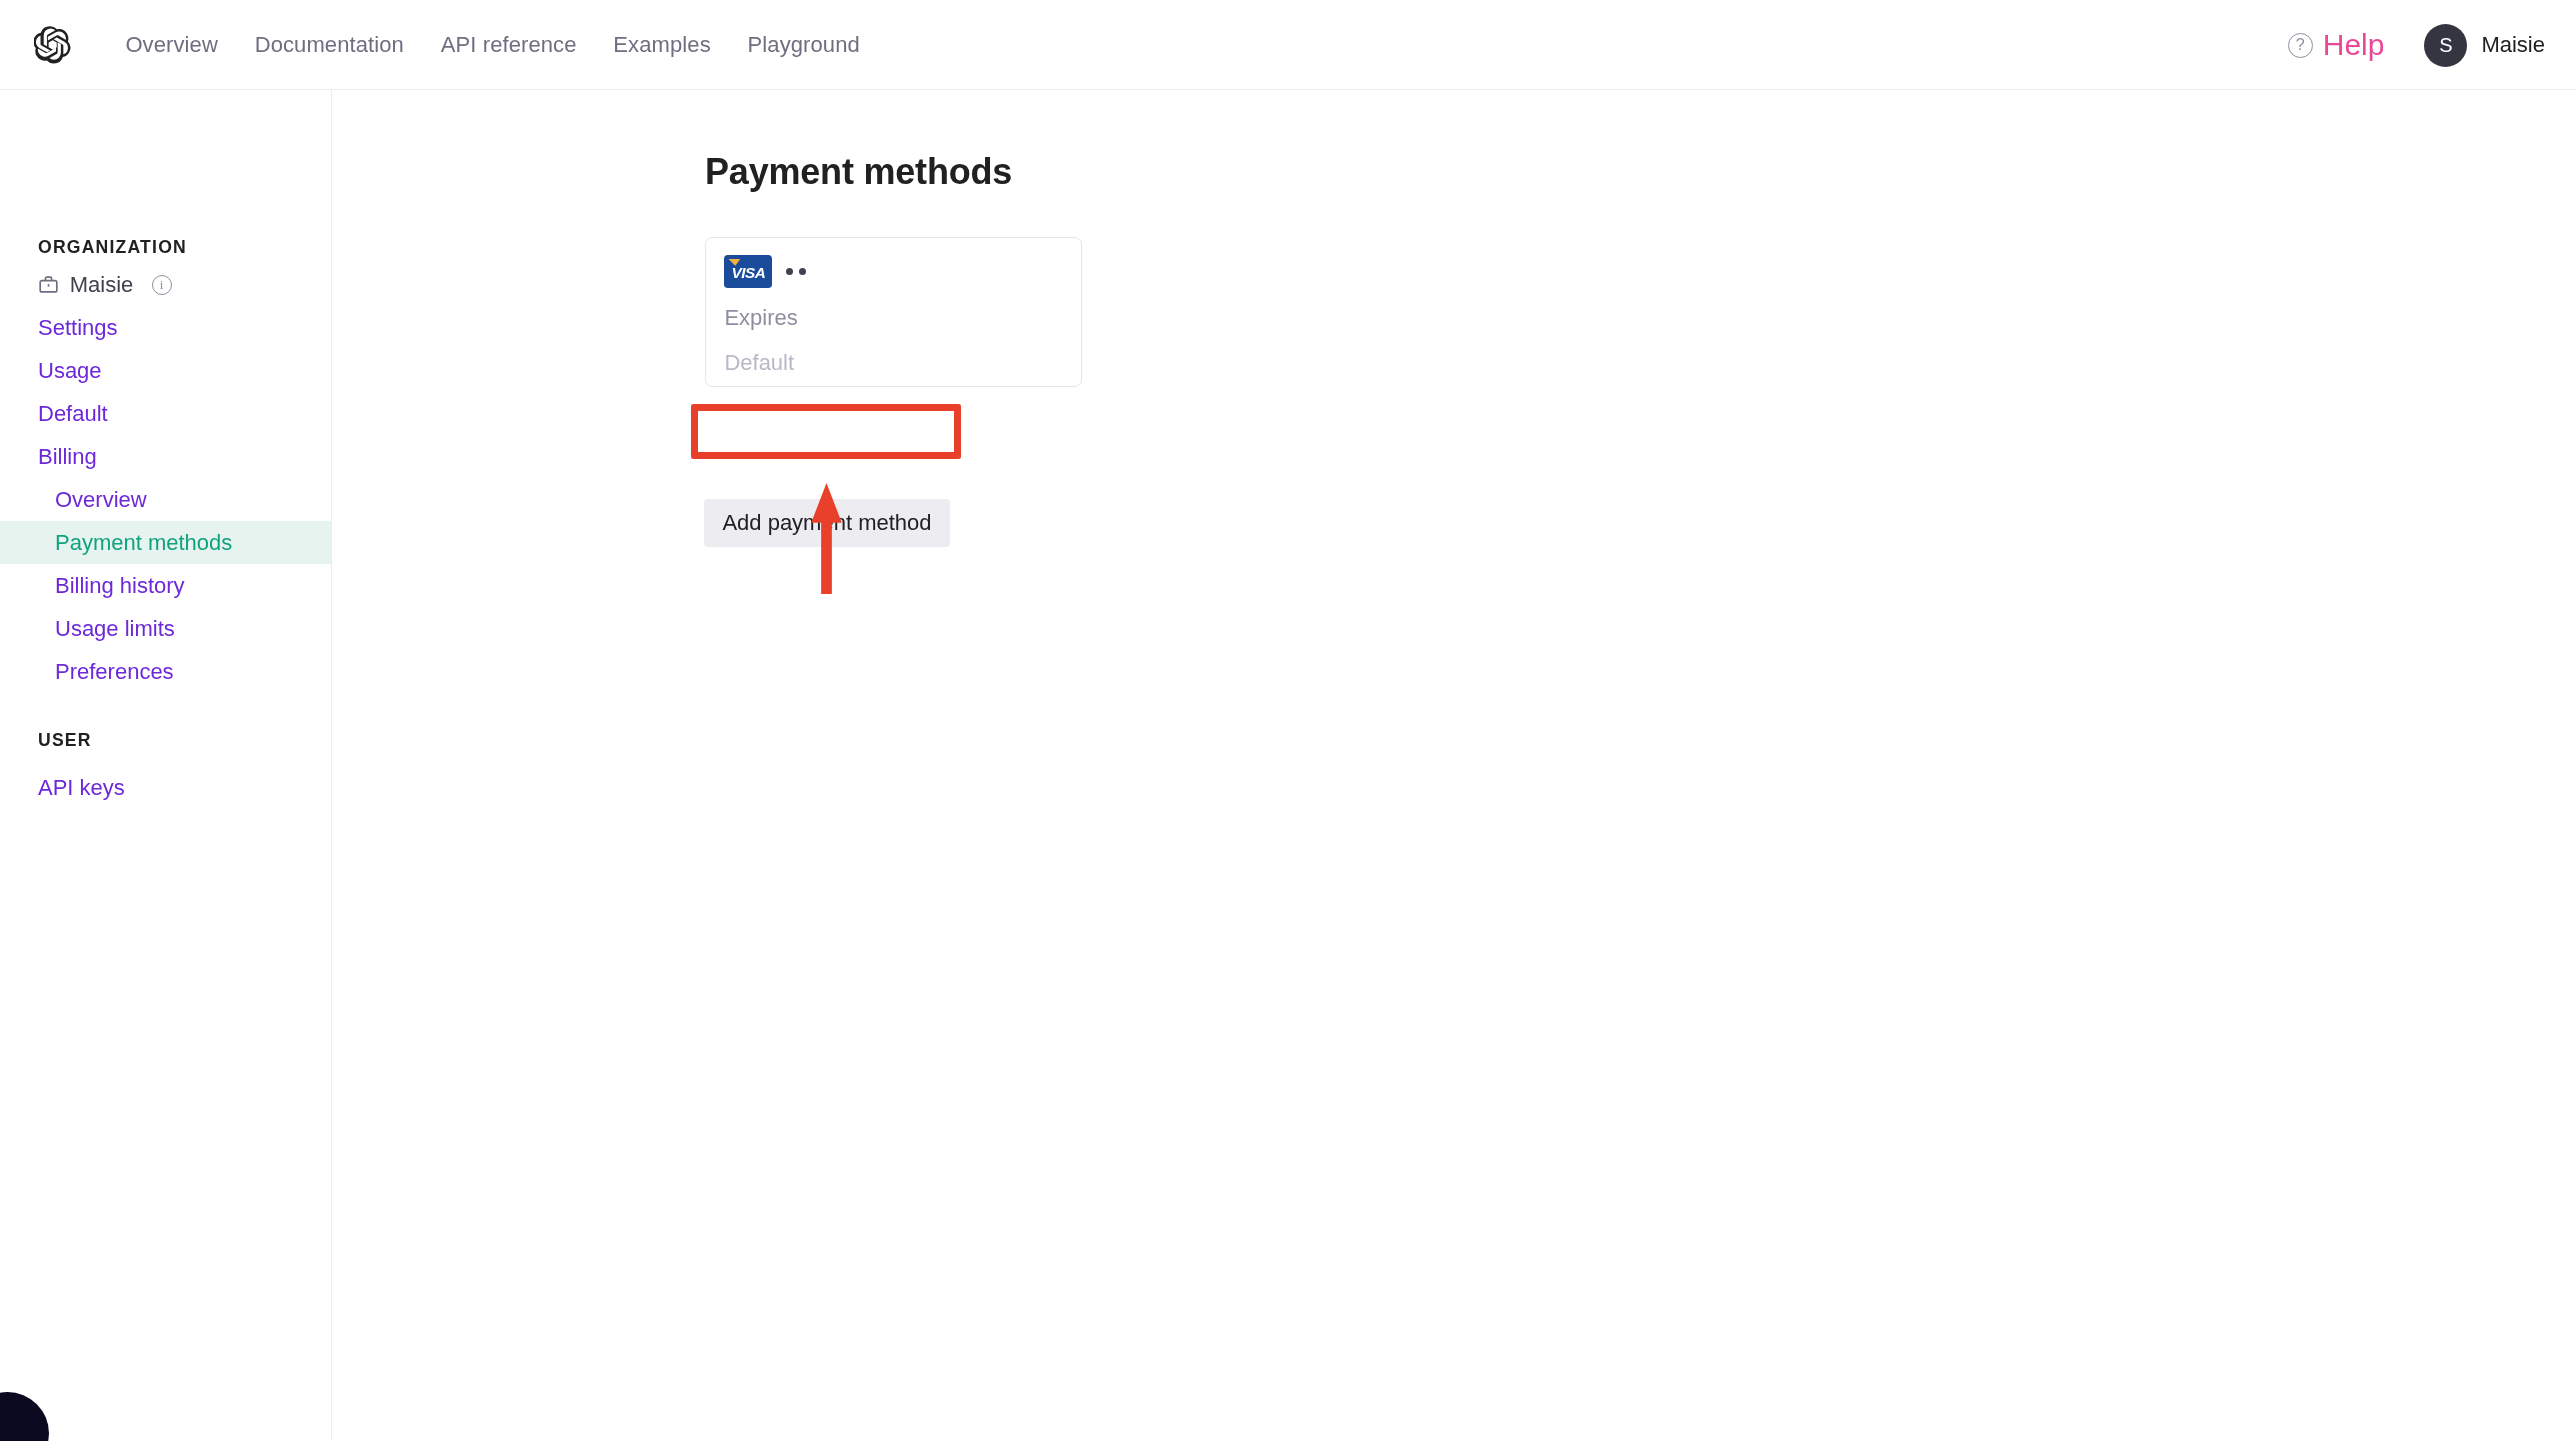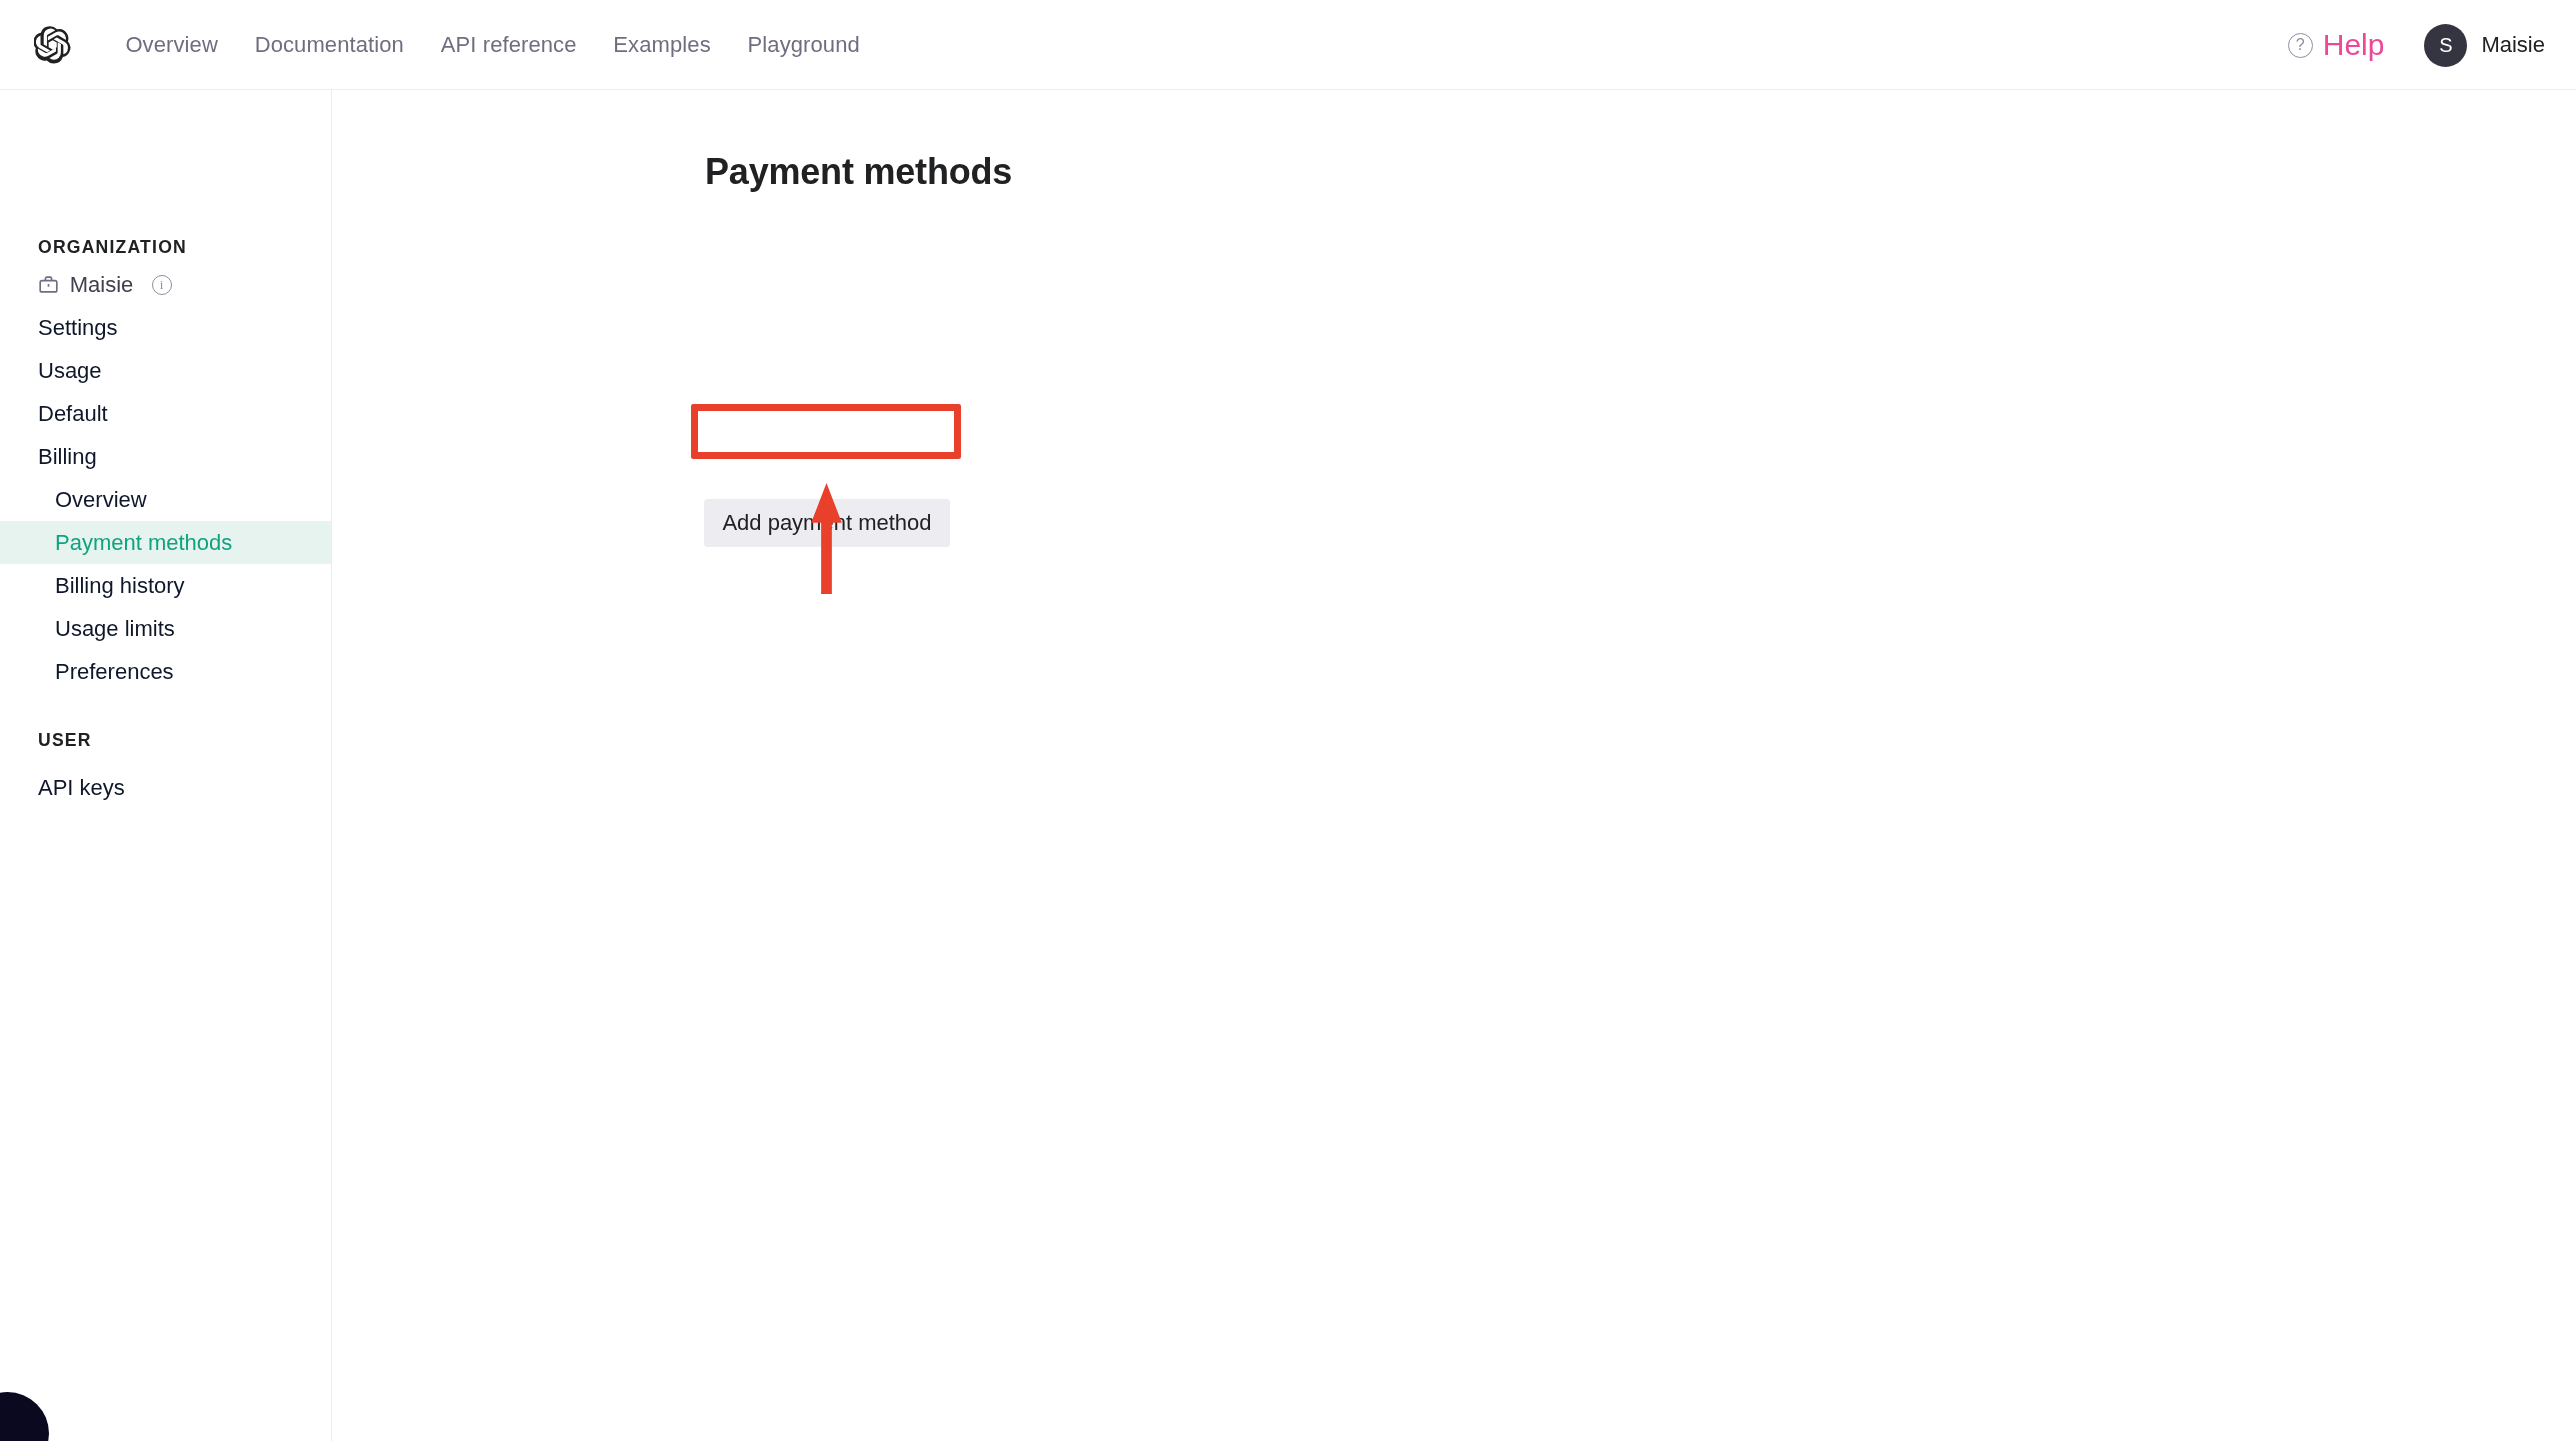--- a/index.html
+++ b/index.html
@@ -113,21 +113,21 @@
   }
   .org-head { margin-top: 142px; }
   .user-head { margin-top: 32px; }
 
   .nav-item {
     height: 43px;
     display: flex;
     align-items: center;
     padding-left: 38px;
     font-size: 22px;
-    color: #0f172a;
+    color: #6d28d9;
     cursor: pointer;
   }
   .nav-item.sub { padding-left: 55px; }
   .nav-item.active {
     background: #e7f3ef;
     color: #10a37f;
   }
   .org-row {
     height: 43px;
     display: flex;
@@ -361,20 +361,34 @@
   <div class="nav-gap-top"></div>
   <div class="nav-item">
     <span>API keys</span>
   </div>
 </div>
 
 <div class="main">
 
   <div class="page-title">Payment methods</div>
 
+  <div class="card">
+    <div class="card-row">
+      <span class="visa-badge">
+        <span class="swoosh"></span>
+        <span class="visa-text">VISA</span>
+      </span>
+      <span class="masked-dots">
+          <i></i>
+          <i></i>
+        </span>
+    </div>
+    <div class="card-line card-expires">Expires</div>
+    <div class="card-line card-default">Default</div>
+  </div>
 
   <button class="add-btn">Add payment method</button>
 
   <div class="anno-box"></div>
 
   <div class="anno-arrow">
     <svg viewBox="0 0 40 145" width="31" height="111">
       <polygon points="20,0 40,52 27,52 27,145 13,145 13,52 0,52" fill="#e8402a"></polygon>
     </svg>
   </div>

